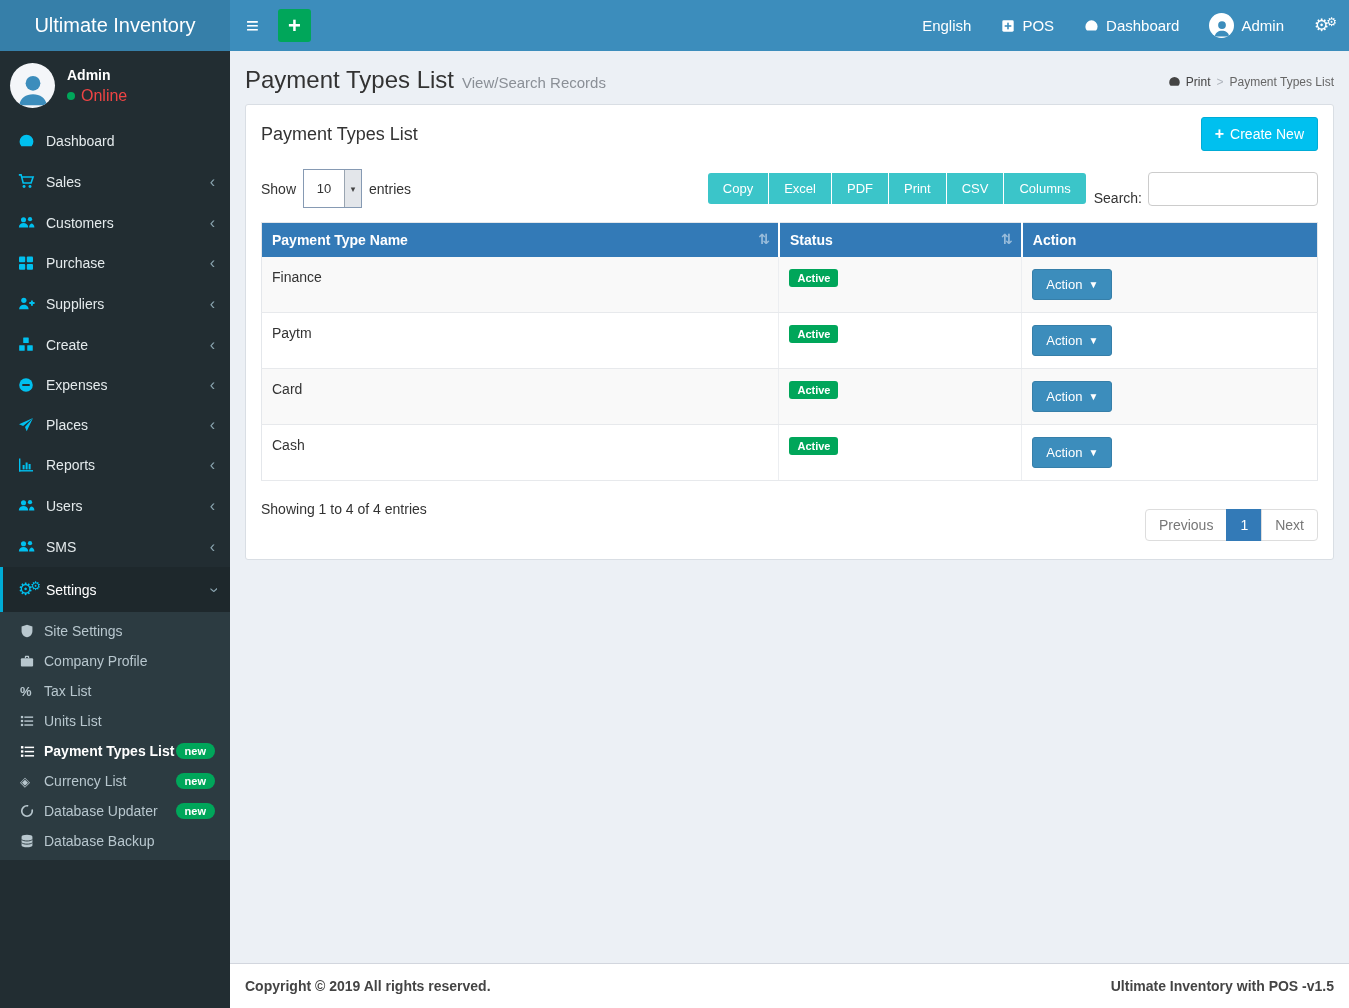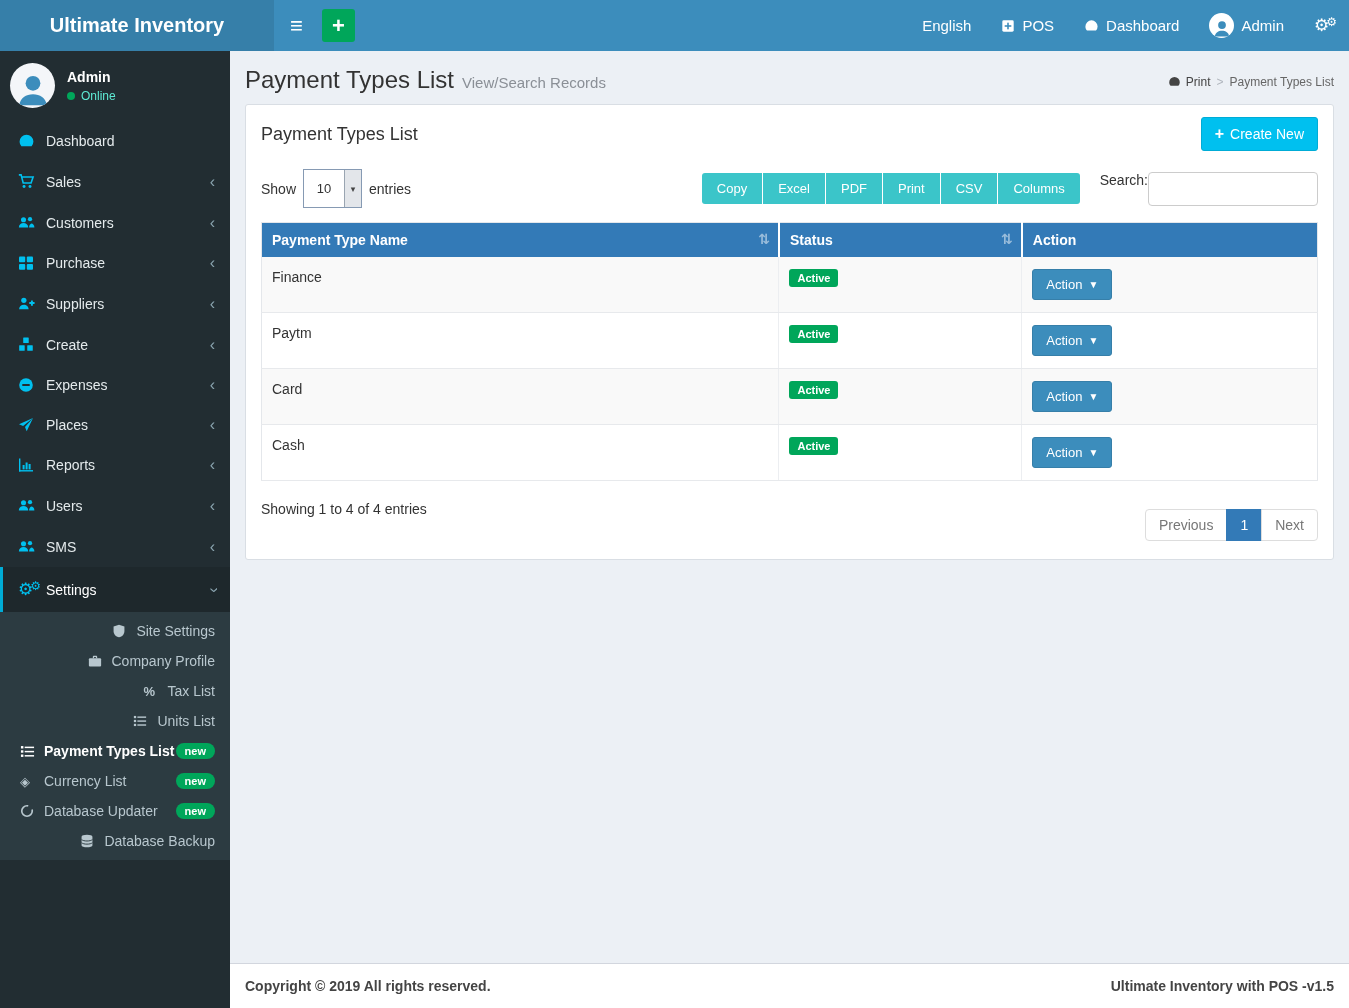--- a/index.html
+++ b/index.html
@@ -1,38 +1,38 @@
 <!DOCTYPE html>
 <html><head>
 <meta charset="utf-8">
 <style>
   * { margin:0; padding:0; box-sizing:border-box; }
   html,body { width:1349px; height:1008px; overflow:hidden; }
   body { font-family:"Liberation Sans","DejaVu Sans",sans-serif; font-size:14px; color:#333; background:#ecf0f5; }
-  a { text-decoration:none; color:inherit; cursor:pointer;justify-content:flex-end; }
+  a { text-decoration:none; color:inherit; cursor:pointer; }
   svg.ic { display:inline-block; vertical-align:middle; }
 
   
   .main-header { height:51px; display:flex; position:relative; z-index:5; }
-  .brand { width:274px; background:#367fa9; color:#fff; font-size:20px; font-weight:bold; display:flex; align-items:center; justify-content:center; }
+  .brand { width:230px; background:#367fa9; color:#fff; font-size:20px; font-weight:normal; display:flex; align-items:center; justify-content:center; }
   .navbar { flex:1; background:#3c8dbc; display:flex; align-items:center; color:#fff; }
   .hamburger { width:45px; height:51px; display:flex; align-items:center; justify-content:center; font-size:22px; color:#fff; }
   .quick-add { width:33px; height:33px; background:#00a65a; border-radius:3px; margin-left:3px; display:flex; align-items:center; justify-content:center; font-size:22px; font-weight:bold; color:#fff; }
   .nav-right { margin-left:auto; display:flex; align-items:center; height:51px; }
   .nav-item { padding:0 15px; height:51px; display:flex; align-items:center; gap:7px; font-size:15px; color:#fff; }
   .nav-avatar { width:25px; height:25px; border-radius:50%; background:#fff; display:flex; align-items:flex-end; justify-content:center; overflow:hidden; }
   .gears { font-size:17px; letter-spacing:-3px; }
   .gears .g2 { font-size:12px; vertical-align:top; }
 
   
   .sidebar { position:absolute; top:51px; left:0; width:230px; height:957px; background:#222d32; }
   .user-panel { display:flex; align-items:center; gap:12px; padding:12px 10px; }
   .user-avatar { width:45px; height:45px; border-radius:50%; background:#f4f6f9; display:flex; align-items:flex-end; justify-content:center; overflow:hidden; }
   .user-name { color:#fff; font-weight:bold; font-size:14px; margin-bottom:4px; }
-  .user-status { color:#5eead4; font-size:12px; display:flex; align-items:center; gap:6px; }
+  .user-status { color:#ef4444; font-size:16px; display:flex; align-items:center; gap:6px; }
   .dot { width:8px; height:8px; border-radius:50%; background:#00a65a; display:inline-block; }
   .menu { list-style:none; }
   .menu-item { display:flex; align-items:center; padding:12px 15px; color:#e4eaec; font-size:14px; position:relative; border-left:3px solid transparent; }
   .mi-icon { width:28px; color:#00c0ef; display:flex; align-items:center; }
   .mi-label { flex:1; }
   .chev { color:#8aa4af; font-size:16px; line-height:10px; }
   .chev.down { transform:rotate(-90deg); }
   .menu-item.active { background:#1e282c; border-left-color:#00acd6; color:#fff; }
   .submenu { background:#2c3b41; list-style:none; padding:4px 0; }
   .submenu-item { display:flex; align-items:center; padding:7px 15px 7px 20px; color:#b8c7ce; font-size:14px; }
@@ -60,21 +60,21 @@
 
   .controls { padding:10px 15px 12px 15px; display:flex; align-items:center; }
   .show-group { display:flex; align-items:center; gap:7px; font-size:14px; color:#333; }
   .sel { display:inline-flex; border:1px solid #869ab3; background:#fff; height:39px; align-items:stretch; }
   .sel-val { width:40px; display:flex; align-items:center; justify-content:center; font-size:13px; }
   .sel-btn { width:17px; background:#e3e6ea; border-left:1px solid #9aa5b1; display:flex; align-items:center; justify-content:center; font-size:9px; color:#444; }
   .export-group { margin-left:auto; display:flex; }
   .btn-export { background:#3bc5c9; color:#fff; font-size:13px; padding:8px 15px; border-right:1px solid #fff; }
   .btn-export:first-child { border-radius:3px 0 0 3px; }
   .btn-export:last-child { border-right:none; border-radius:0 3px 3px 0; }
-  .search-group { display:flex; align-items:flex-start; margin-left:20px; font-size:14px; }
+  .search-group { display:flex; align-items:flex-end; gap:6px; margin-left:8px; font-size:14px; }
   .search-input { width:170px; height:34px; border:1px solid #ccc; border-radius:4px; padding:0 8px; font-size:13px; font-family:inherit; }
 
   table.dt { width:calc(100% - 30px); margin:2px 15px 0 15px; border-collapse:collapse; border:1px solid #e4e7eb; }
   .dt thead th { background:#337ab7; color:#fff; font-size:14px; font-weight:bold; text-align:left; padding:8px 10px; position:relative; border-left:2px solid #fff; height:34px; }
   .dt thead th:first-child { border-left:none; }
   .sort-ic { position:absolute; right:8px; top:8px; color:rgba(255,255,255,.5); font-size:14px; }
   .dt tbody td { padding:12px 10px; vertical-align:top; border-bottom:1px solid #e7e9ec; border-left:1px solid #eceef1; font-size:14px; height:51px; }
   .dt tbody td:first-child { border-left:none; }
   .dt tbody tr.odd { background:#f9f9f9; }
   .dt tbody tr.even { background:#fff; }

